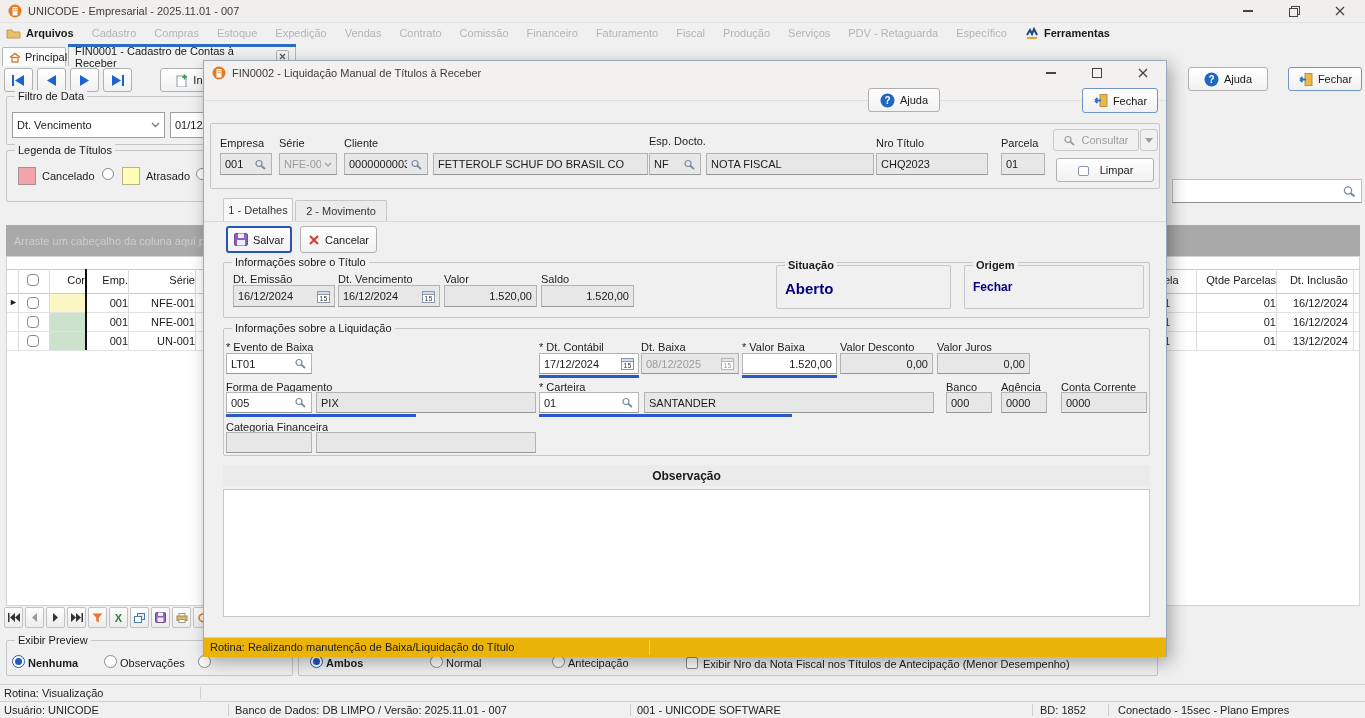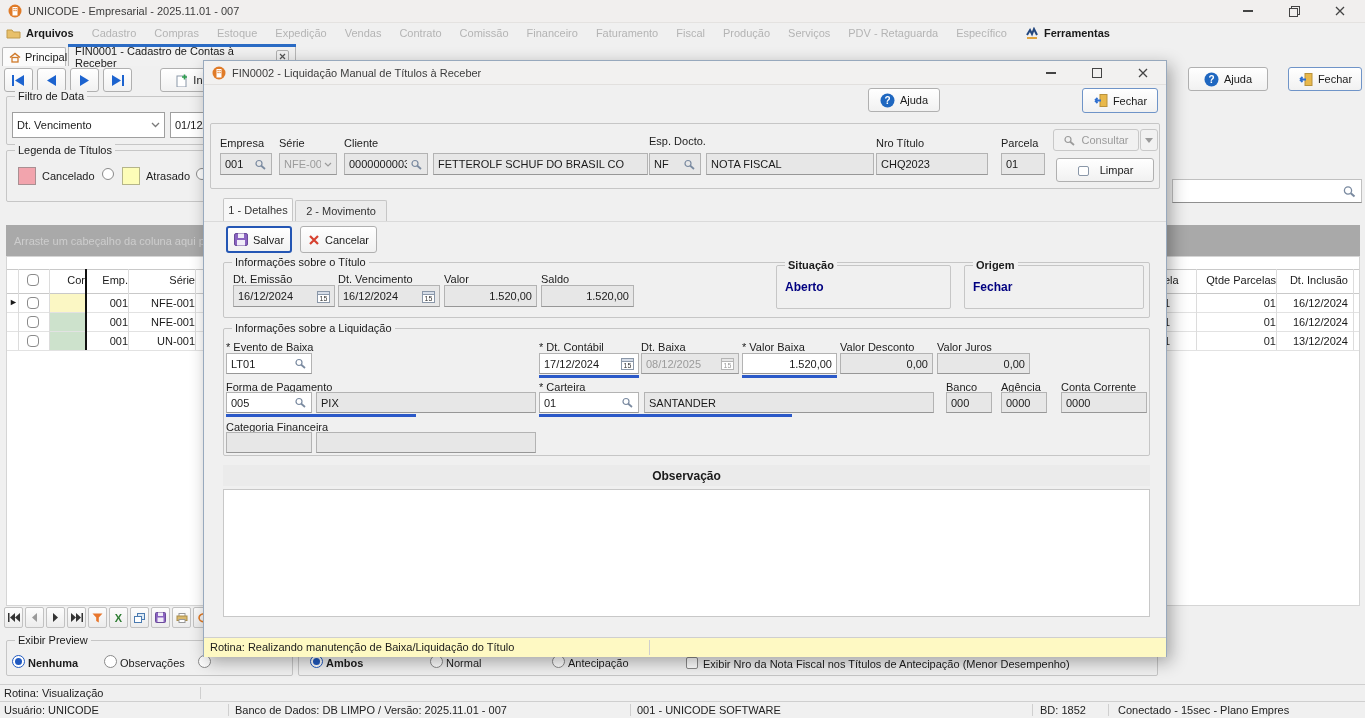--- a/index.html
+++ b/index.html
@@ -351,21 +351,21 @@
     <span class="seg-div" style="left:630px;"></span>
     <span class="st" style="left:637px;">001 - UNICODE SOFTWARE</span>
     <span class="seg-div" style="left:1032px;"></span>
     <span class="st" style="left:1040px;">BD: 1852</span>
     <span class="seg-div" style="left:1108px;"></span>
     <span class="st" style="left:1118px;">Conectado - 15sec  -  Plano Empres</span>
   </div>
 
   <div id="dialog">
 
-    <div class="abs" style="left:0;top:0;width:962px;height:24px;background:#f2f1f0;border-bottom:1px solid #e2e0de;box-sizing:border-box;">
+    <div class="abs" style="left:0;top:0;width:962px;height:40px;background:#f2f1f0;border-bottom:1px solid #e2e0de;box-sizing:border-box;">
       <span class="ico abs" style="left:8px;top:5px;"><svg width="14" height="14">
             <circle cx="7" cy="7" r="6.5" fill="#e07b28"></circle>
             <rect x="4.5" y="3" width="5" height="8.5" fill="#fff"></rect>
             <rect x="5.5" y="4" width="1.2" height="1.2" fill="#e07b28"></rect>
             <rect x="7.5" y="4" width="1.2" height="1.2" fill="#e07b28"></rect>
             <rect x="5.5" y="6" width="1.2" height="1.2" fill="#e07b28"></rect>
             <rect x="7.5" y="6" width="1.2" height="1.2" fill="#e07b28"></rect>
           </svg></span>
       <span class="lbl" style="left:28px;top:6px;color:#3c3c3c;">FIN0002 - Liquidação Manual de Títulos à Receber</span>
       <span class="wc" style="left:832px;top:2px;">
@@ -511,21 +511,21 @@
     <span class="lbl" style="left:240px;top:212px;">Valor</span>
     <div class="fld num" style="left:240px;top:224px;width:93px;height:22px;">
       <span class="t">1.520,00</span>
     </div>
     <span class="lbl" style="left:337px;top:212px;">Saldo</span>
     <div class="fld num" style="left:337px;top:224px;width:93px;height:22px;">
       <span class="t">1.520,00</span>
     </div>
     <div class="grp" style="left:572px;top:204px;width:175px;height:44px;">
       <span class="grp-lbl" style="font-weight:bold;">Situação</span>
-      <span style="position:absolute;left:8px;top:14px;color:#000080;font-weight:bold;font-size:12px;">Aberto</span>
+      <span style="position:absolute;left:8px;top:14px;color:#000080;font-weight:bold;font-size:15px;">Aberto</span>
     </div>
     <div class="grp" style="left:760px;top:204px;width:180px;height:44px;">
       <span class="grp-lbl" style="font-weight:bold;">Origem</span>
       <span style="position:absolute;left:8px;top:14px;color:#000080;font-weight:bold;font-size:12px;">Fechar</span>
     </div>
 
     <div class="grp" style="left:19px;top:267px;width:927px;height:128px;">
       <span class="grp-lbl">Informações sobre a Liquidação</span>
     </div>
     <span class="lbl" style="left:22px;top:280px;">* Evento de Baixa</span>
@@ -611,19 +611,19 @@
       </div>
     <div class="fld" style="left:112px;top:371px;width:220px;height:21px;">
         <span class="t"></span>
       </div>
 
     <div class="abs" style="left:19px;top:404px;width:927px;height:21px;background:#ebebeb;display:flex;align-items:center;justify-content:center;">
       <span style="font-weight:bold;font-size:12px;">Observação</span>
     </div>
     <div class="abs" style="left:19px;top:428px;width:927px;height:128px;background:#fff;border:1px solid #c8c8c8;box-sizing:border-box;"></div>
 
-    <div class="abs" style="left:0;top:576px;width:962px;height:20px;background:#fef9c3;border-top:1px solid #cfcfcf;box-sizing:border-box;">
+    <div class="abs" style="left:0;top:576px;width:962px;height:20px;background:#eab308;border-top:1px solid #cfcfcf;box-sizing:border-box;">
       <span style="position:absolute;left:6px;top:3px;white-space:nowrap;">Rotina: Realizando manutenção de Baixa/Liquidação do Título</span>
       <span class="seg-div" style="left:445px;"></span>
     </div>
   </div>
 
 </div>
 
 </body></html>

